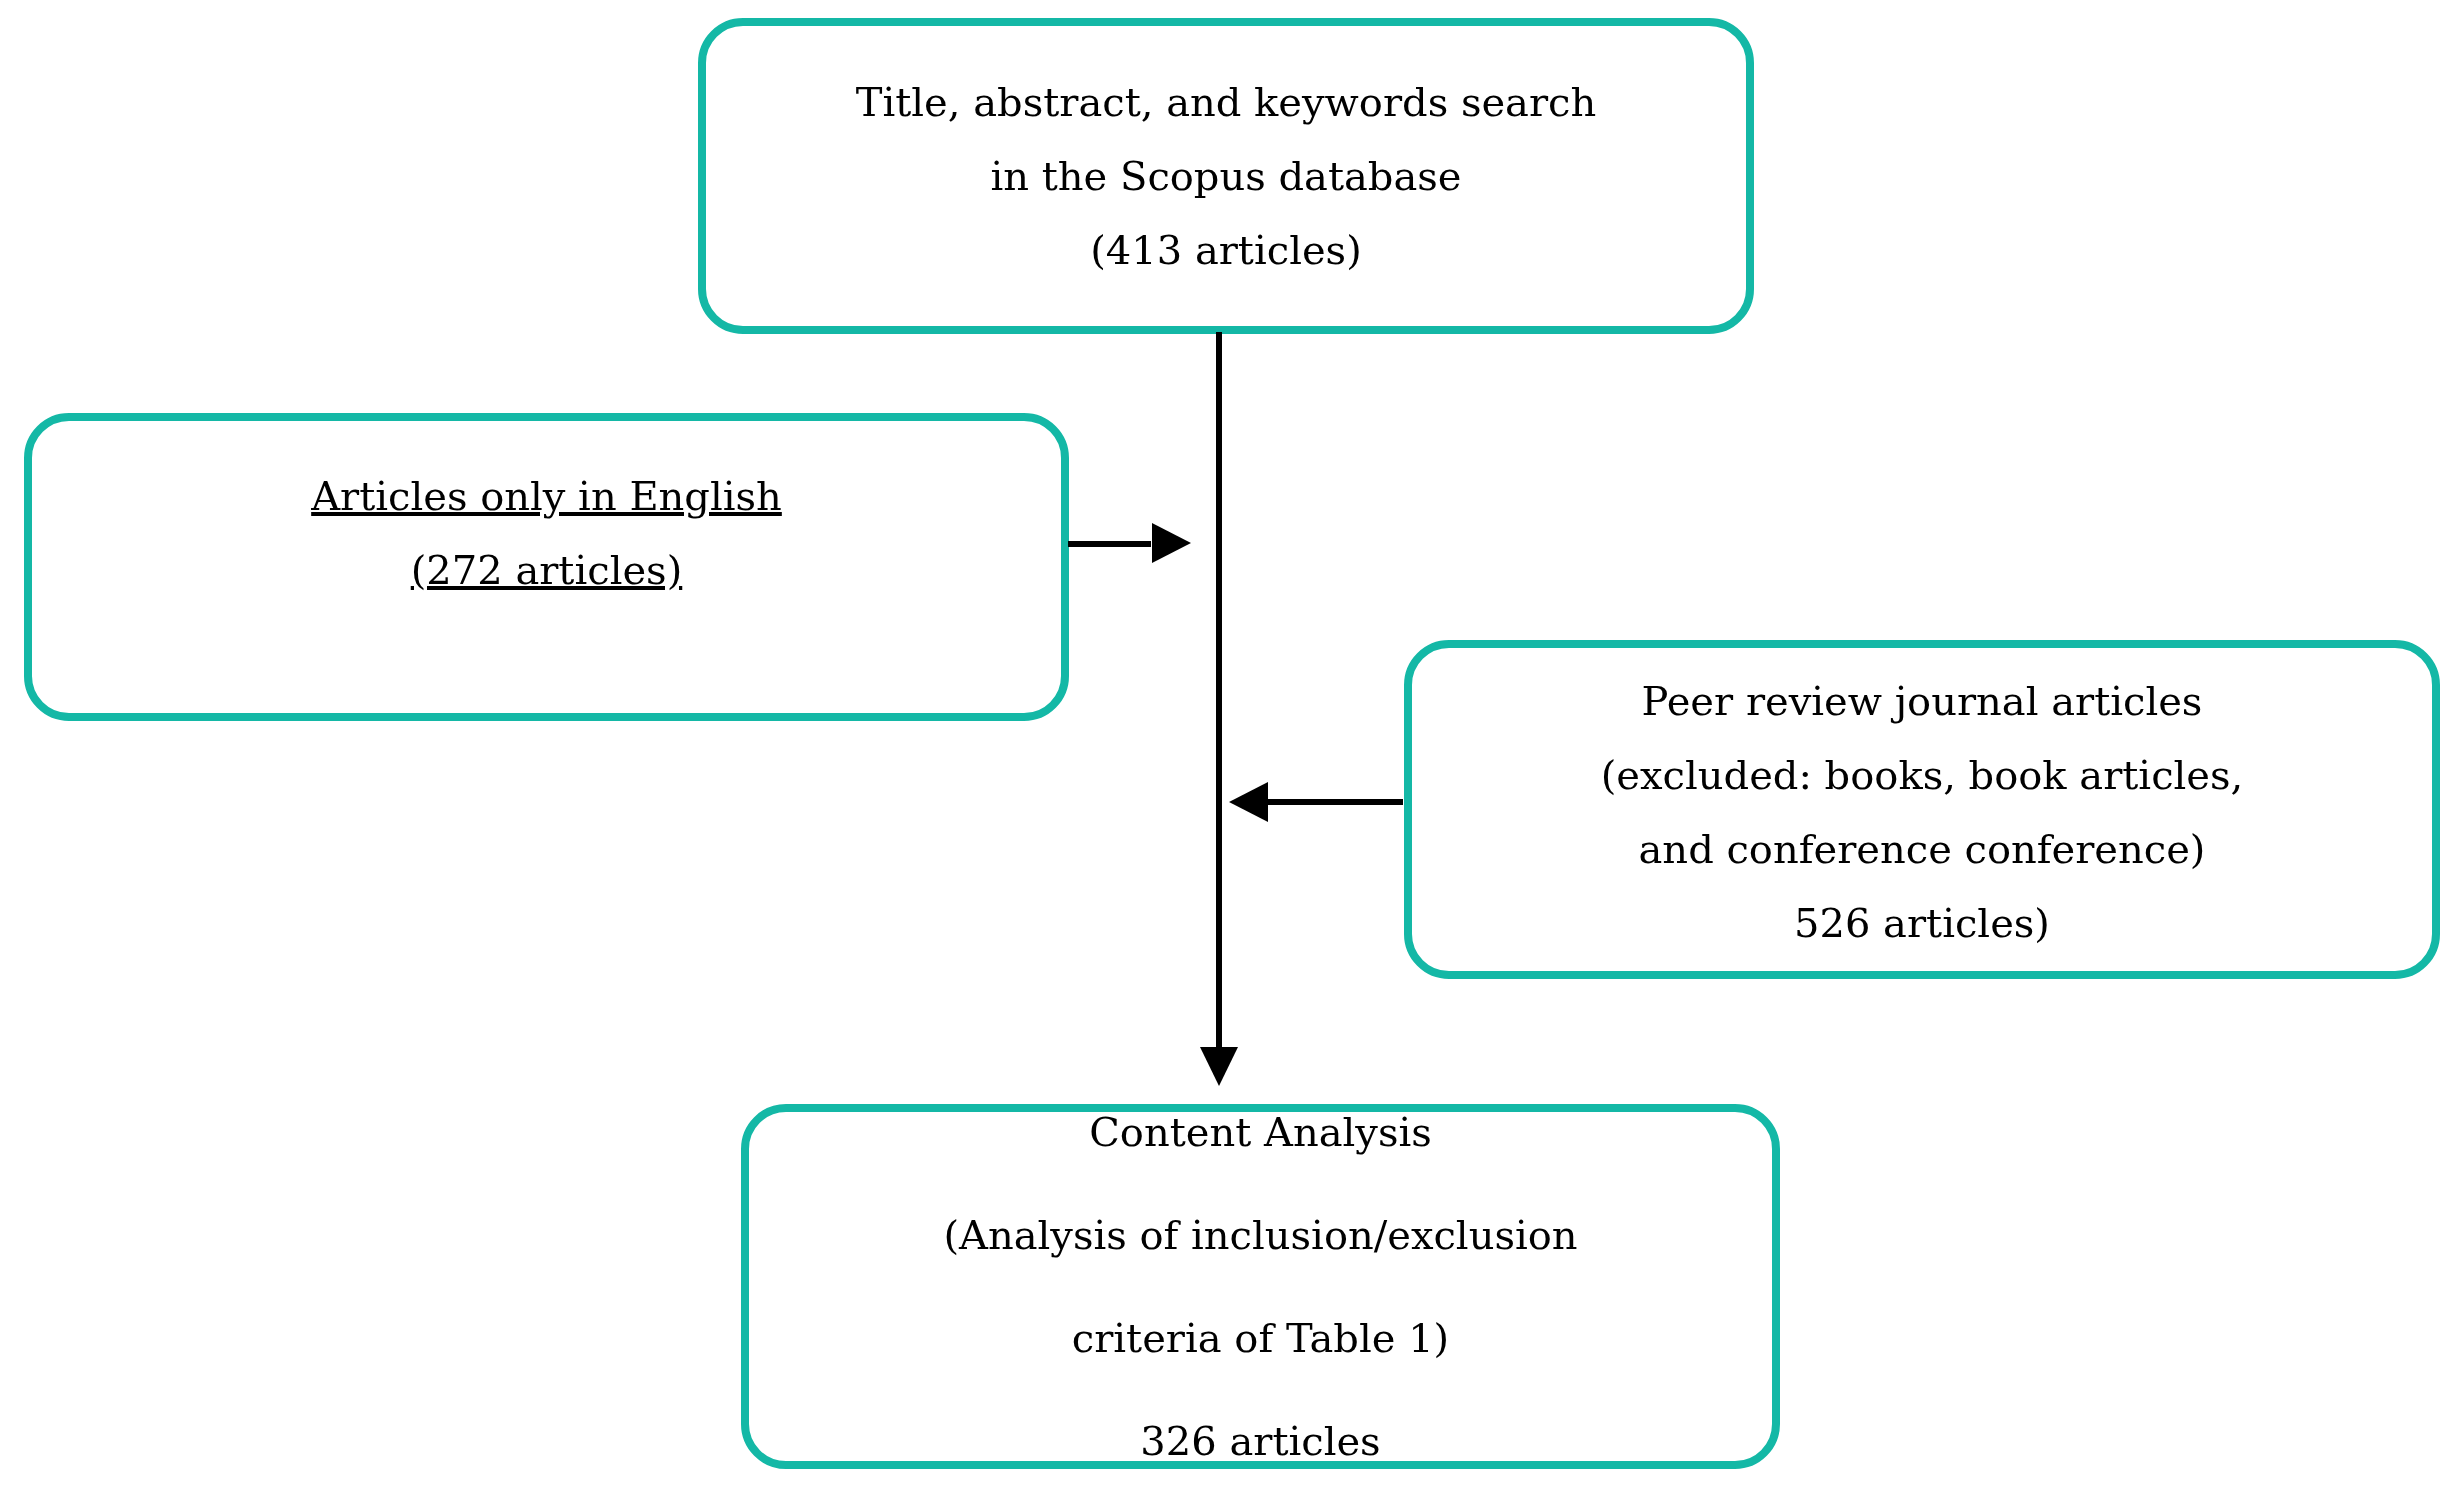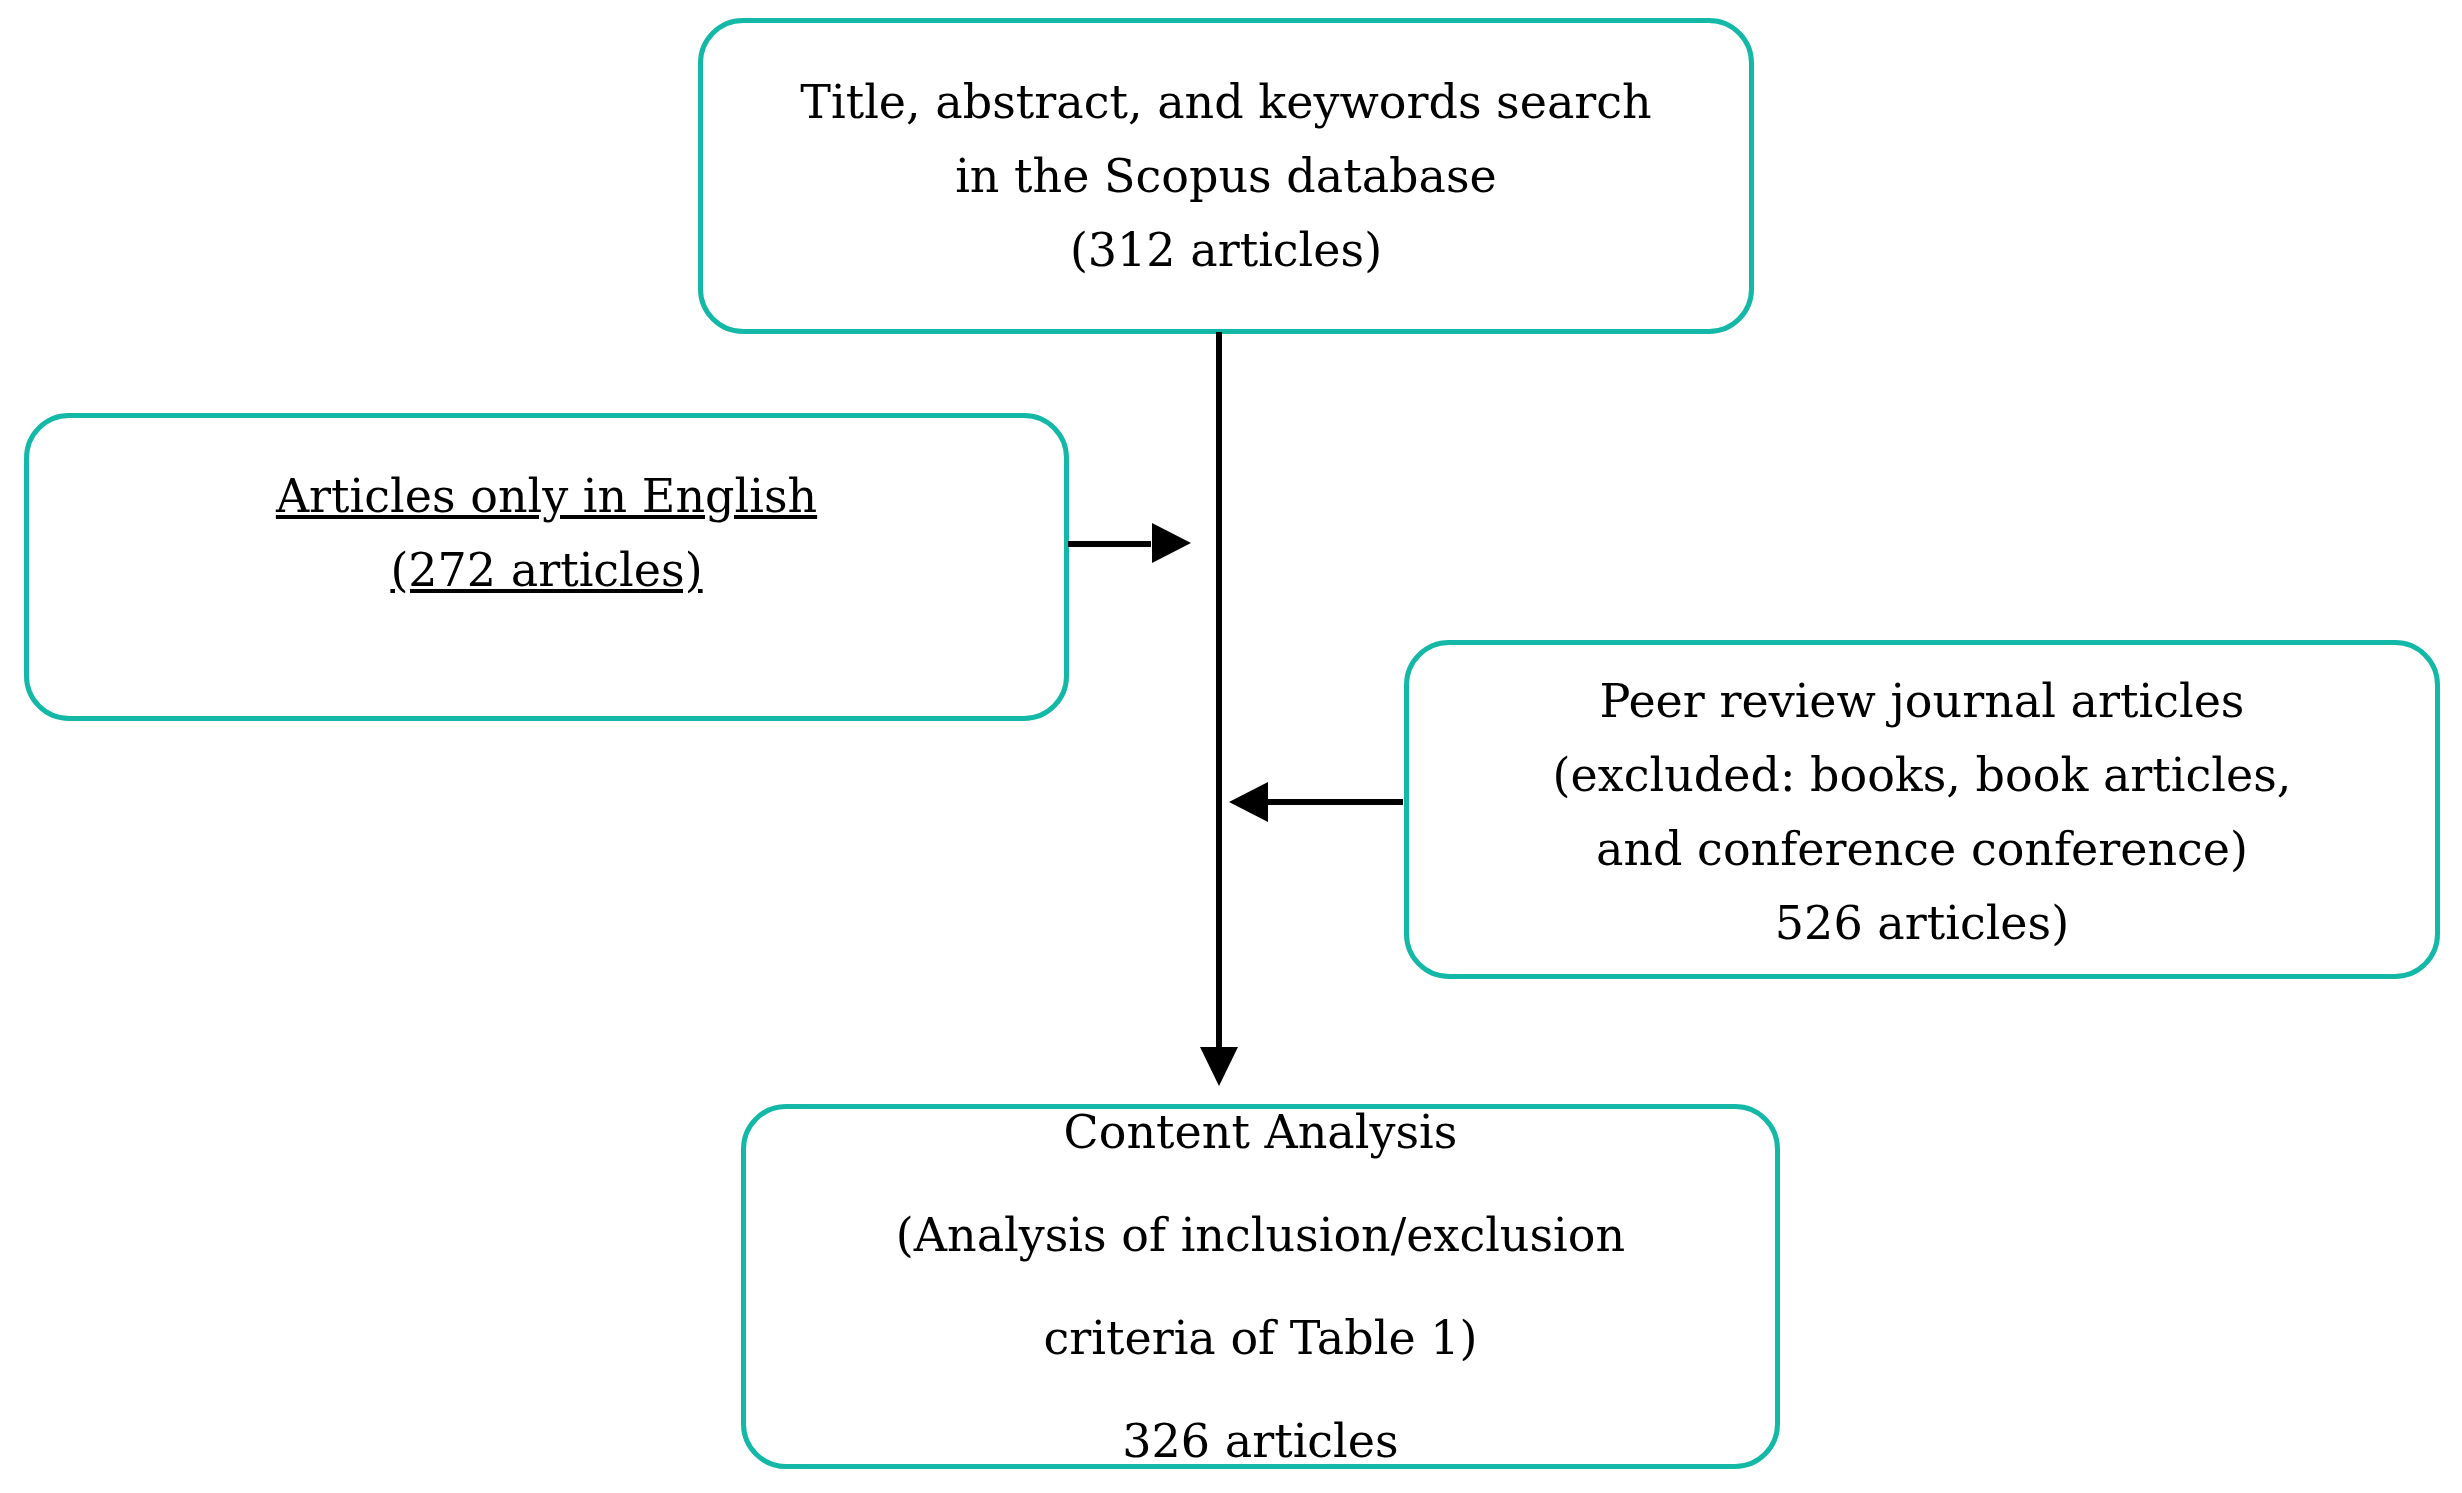--- a/index.html
+++ b/index.html
@@ -11,29 +11,29 @@
     position: relative;
     width: 2462px;
     height: 1494px;
     background: #ffffff;
     font-family: "DejaVu Serif", "Liberation Serif", serif;
     color: #000000;
   }
   .box {
     position: absolute;
     box-sizing: border-box;
-    border: 5px solid #14b8a6;
+    border: 8px solid #14b8a6;
     border-radius: 45px;
     background: #ffffff;
     display: flex;
     flex-direction: column;
     justify-content: center;
     align-items: center;
     text-align: center;
-    font-size: 46px;
+    font-size: 40px;
     line-height: 74px;
   }
   .box .line {
     white-space: nowrap;
   }
   #box-scopus   { left: 698px;  top: 18px;   width: 1056px; height: 316px; }
   #box-english  { left: 24px;   top: 413px;  width: 1045px; height: 308px; padding-bottom: 69px; text-decoration: underline; }
   #box-peer     { left: 1404px; top: 640px;  width: 1036px; height: 339px; padding-top: 4px; }
   #box-content  { left: 741px;  top: 1104px; width: 1039px; height: 365px; gap: 29px; }
 
@@ -78,21 +78,21 @@
   #l-shaft { left: 1267px; top: 799px; width: 136px; }
 </style>
 </head>
 <body>
 
 <div id="stage">
 
   <div class="box" id="box-scopus">
     <div class="line">Title, abstract, and keywords search</div>
     <div class="line">in the Scopus database</div>
-    <div class="line">(312 articles)</div>
+    <div class="line">(413 articles)</div>
   </div>
 
   <div class="box" id="box-english">
     <div class="line">Articles only in English</div>
     <div class="line">(272 articles)</div>
   </div>
 
   <div class="box" id="box-peer">
     <div class="line">Peer review journal articles</div>
     <div class="line">(excluded: books, book articles,</div>

